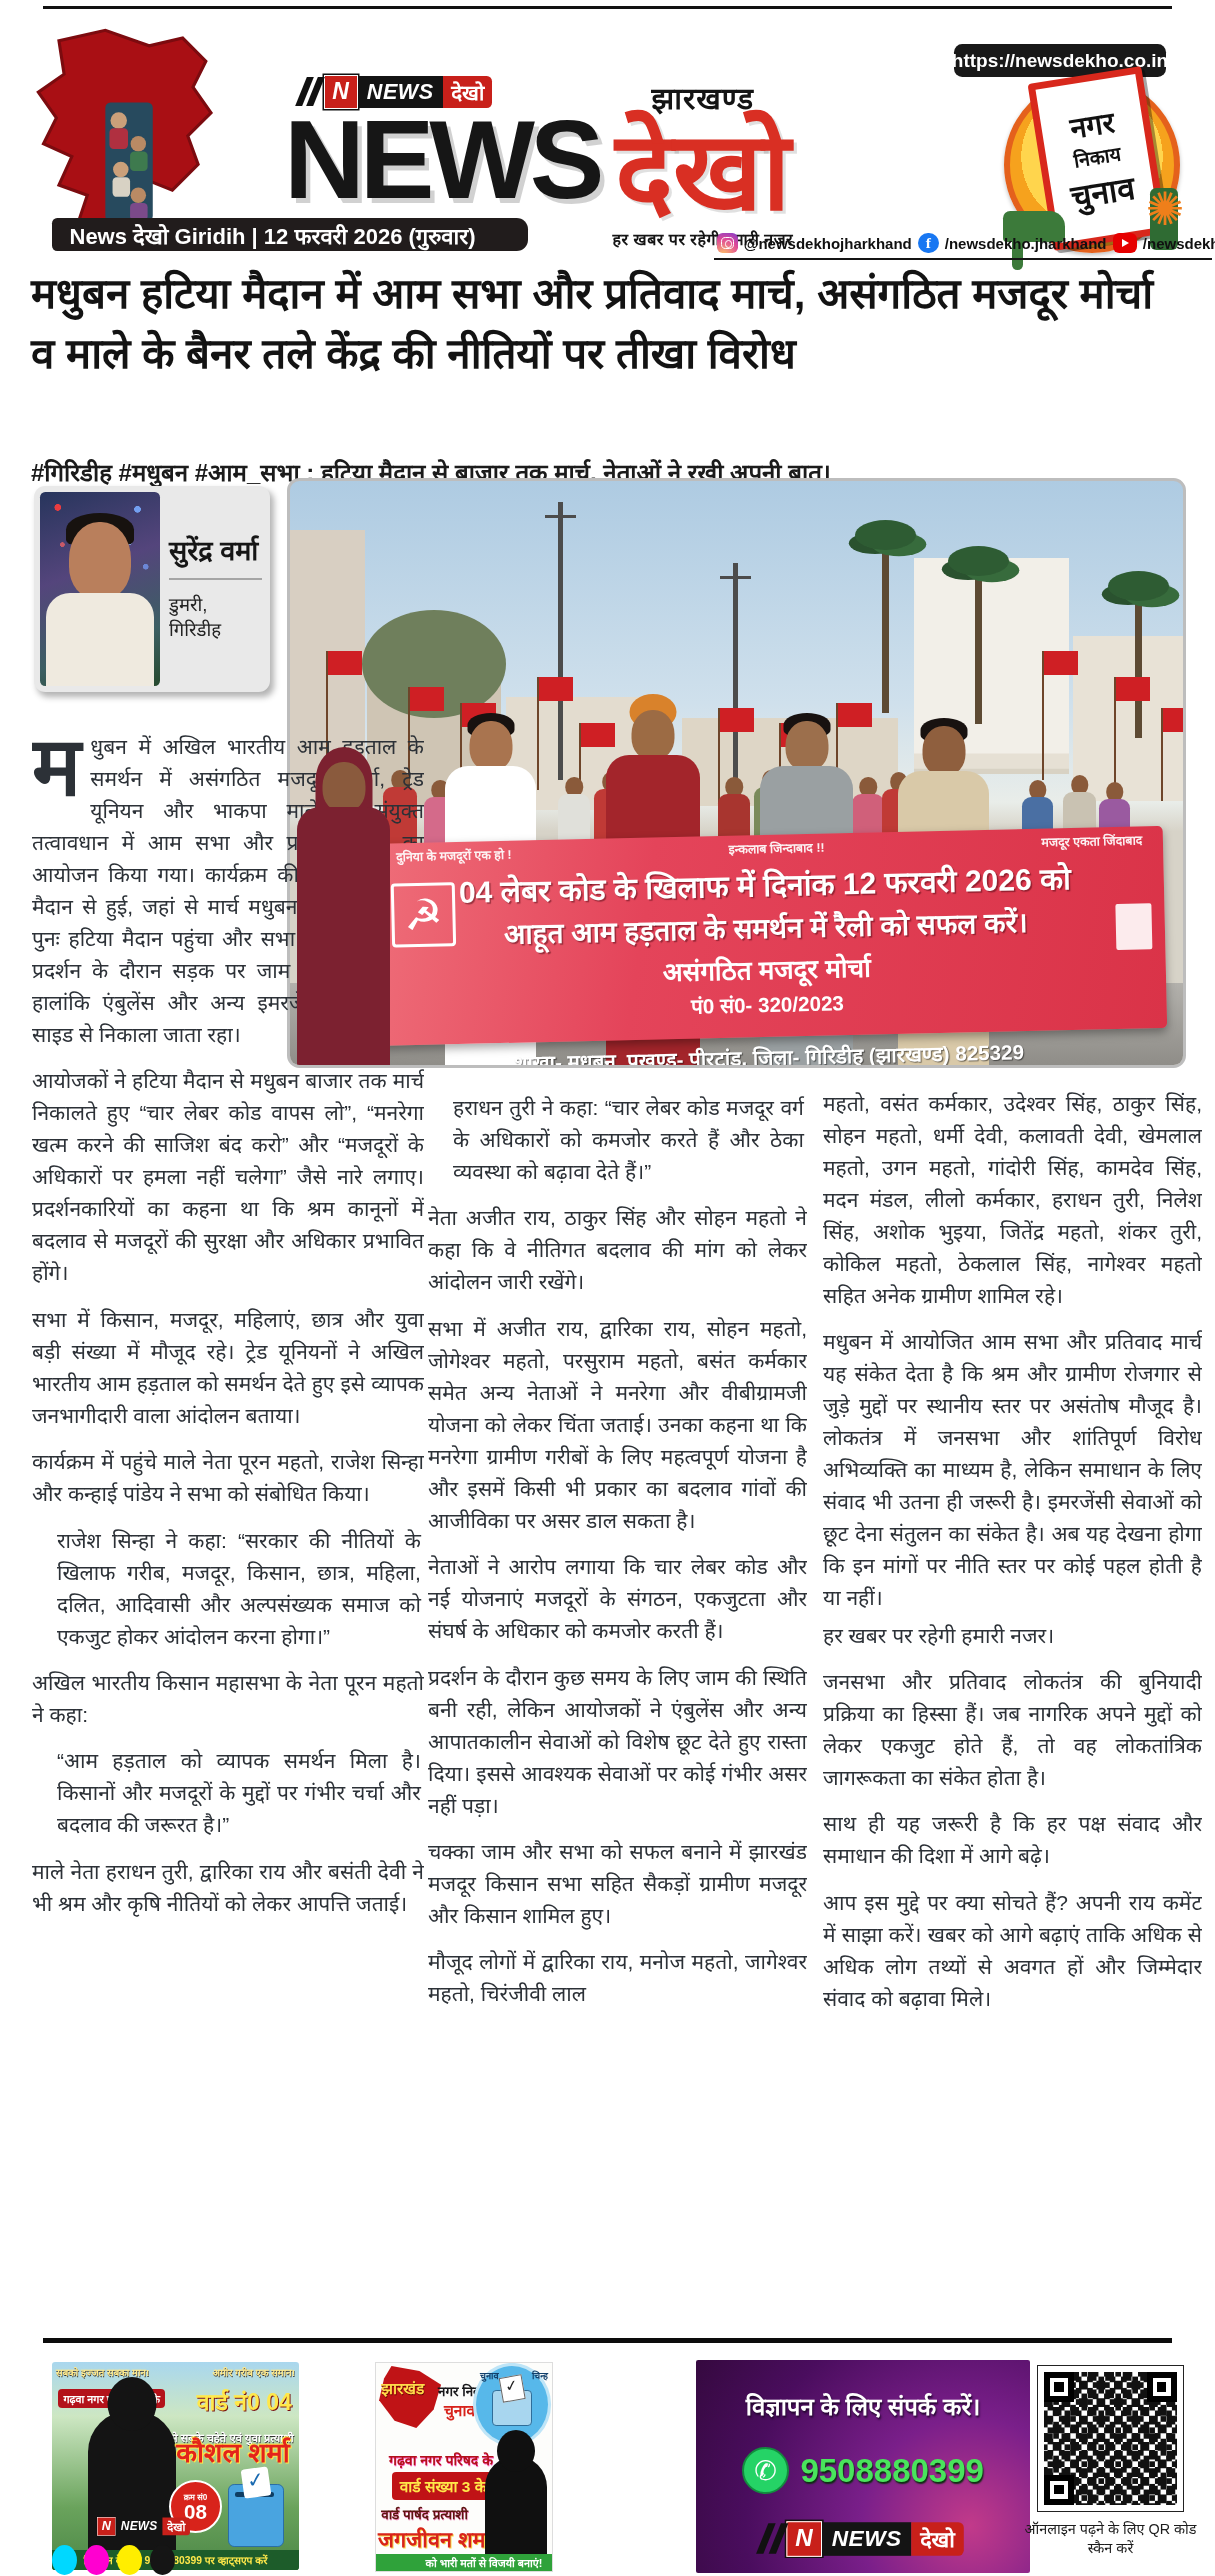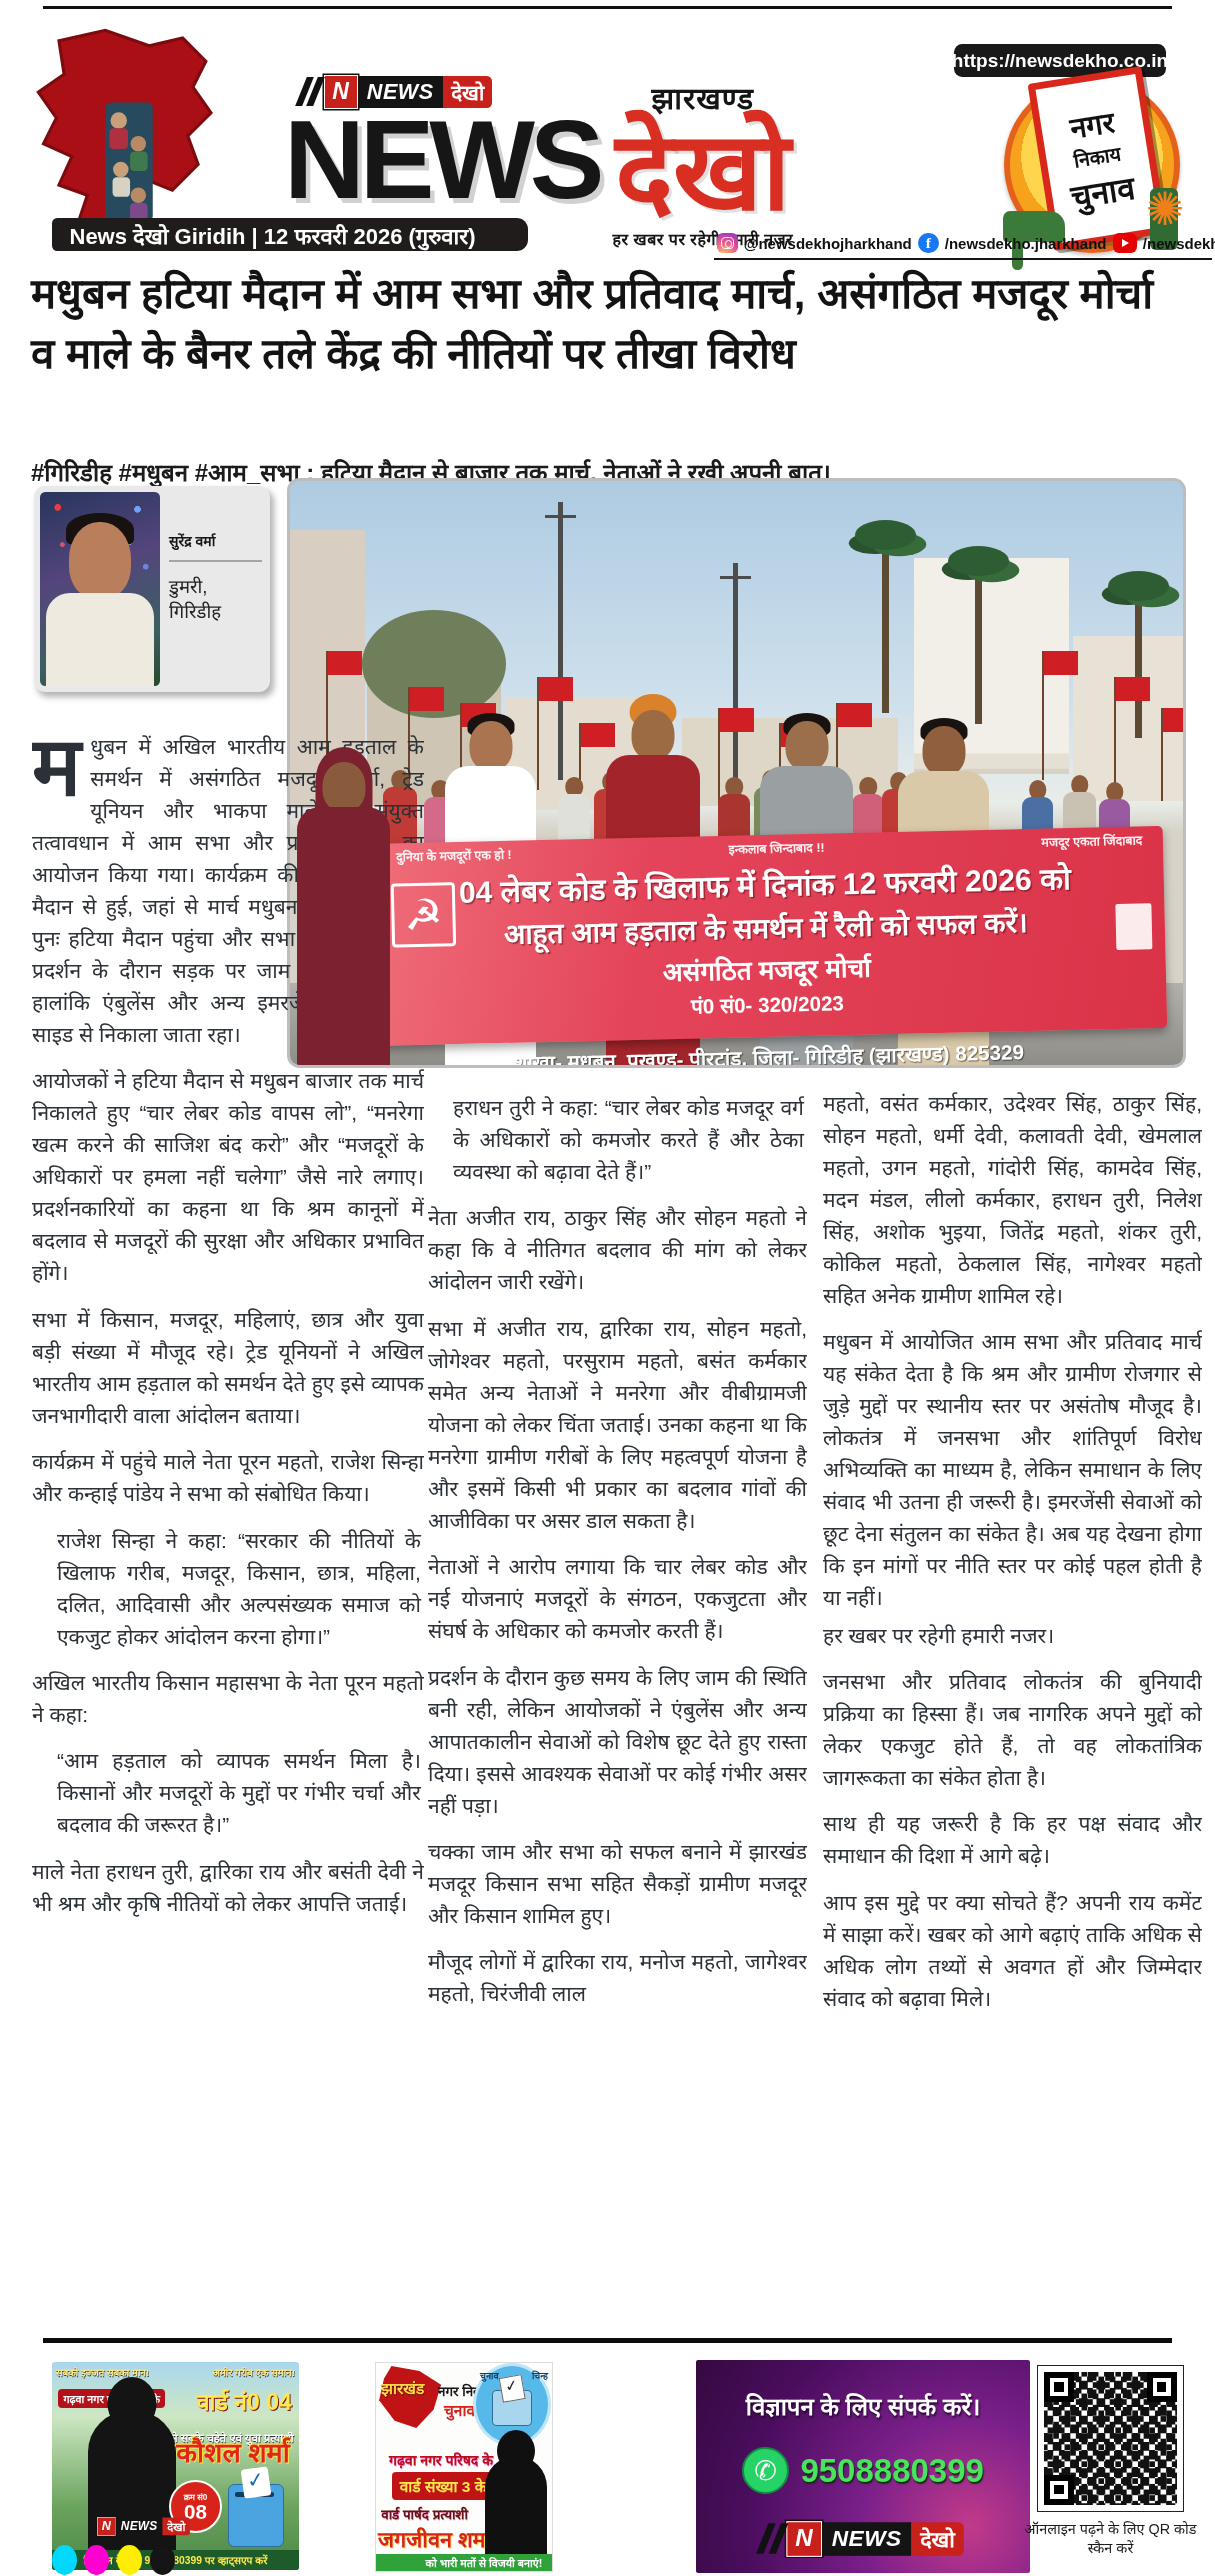--- a/index.html
+++ b/index.html
@@ -75,21 +75,21 @@
         background:radial-gradient(circle at 50% 15%,rgba(120,170,255,.9) 0 3.1px,transparent 3.6px),
                    radial-gradient(circle at 30% 55%,rgba(150,190,255,.8) 0 2.6px,transparent 3.1px),
                    radial-gradient(circle at 70% 85%,rgba(120,160,255,.7) 0 2.6px,transparent 3.1px);}
   .author-photo .face{position:absolute;left:50%;top:30px;transform:translateX(-50%);width:62px;height:77px;
                       background:#b97f5c;border-radius:48% 48% 42% 42%;}
   .author-photo .hair{position:absolute;left:50%;top:20.6px;transform:translateX(-50%);width:68px;height:33px;
                       background:#17120f;border-radius:50% 50% 20% 20%;}
   .author-photo .body{position:absolute;left:50%;top:101px;transform:translateX(-50%);width:108px;height:98px;
                       background:#efeadf;border-radius:24px 24px 0 0;}
   .author-meta{position:absolute;left:135px;top:45px;width:95px;}
-  .author-name{font-size:14px;font-weight:800;color:#161616;}
+  .author-name{font-size:27px;font-weight:800;color:#161616;}
   .author-line{width:93px;height:2.1px;background:#a5a5a5;margin:10.3px 0;}
   .author-loc{font-size:18.5px;font-weight:400;color:#232323;}
   
   .photo{left:287px;top:478px;width:899px;height:590px;border:3.1px solid #bdbdbd;border-radius:12.4px;
          overflow:hidden;box-sizing:border-box;background:linear-gradient(180deg,#aecbe2 0%,#cfe0ec 38%,#e9ede9 55%,#d7d3c8 60%);}
   .bld{position:absolute;background:#e9e3d8;}
   .road{position:absolute;left:0;bottom:0;width:100%;height:82px;background:linear-gradient(180deg,#b3b1ac,#8f8d88);}
   .pole{position:absolute;width:4.6px;background:#4c4c4c;}
   .pole::after{content:"";position:absolute;left:-13.4px;top:13.4px;width:31px;height:3.1px;background:#4c4c4c;}
   .palm{position:absolute;width:7.2px;background:#5d4a33;}

